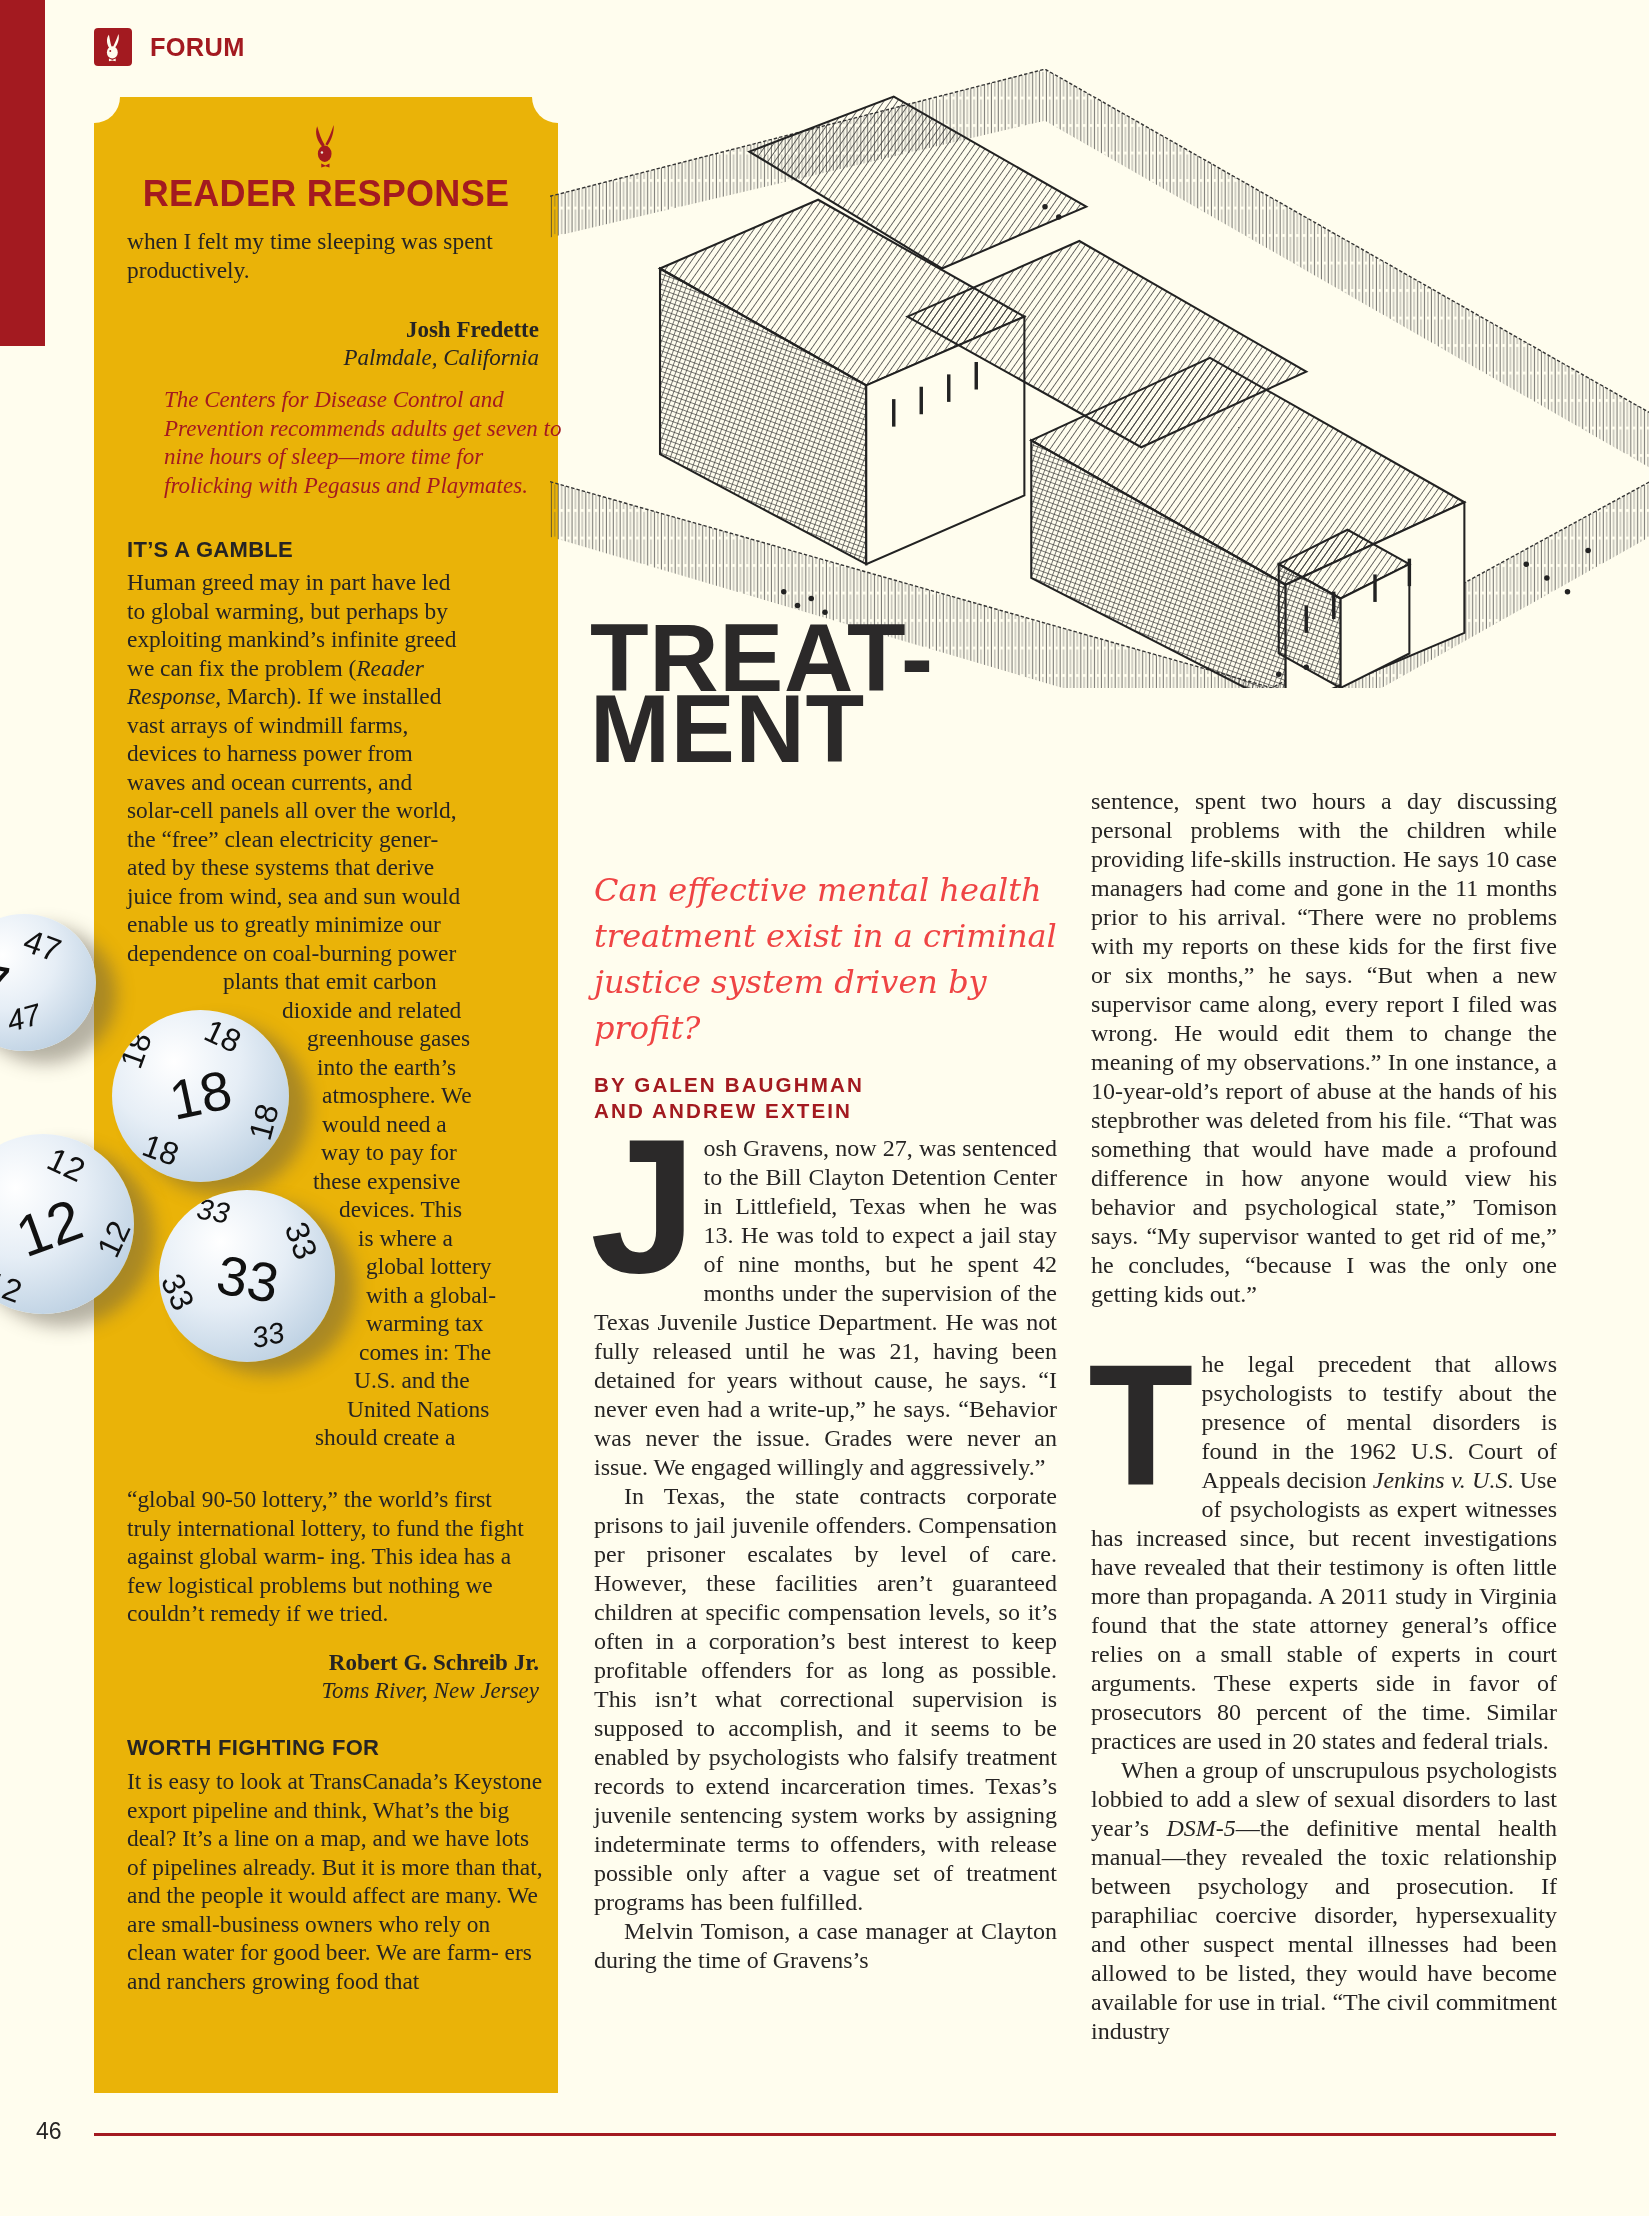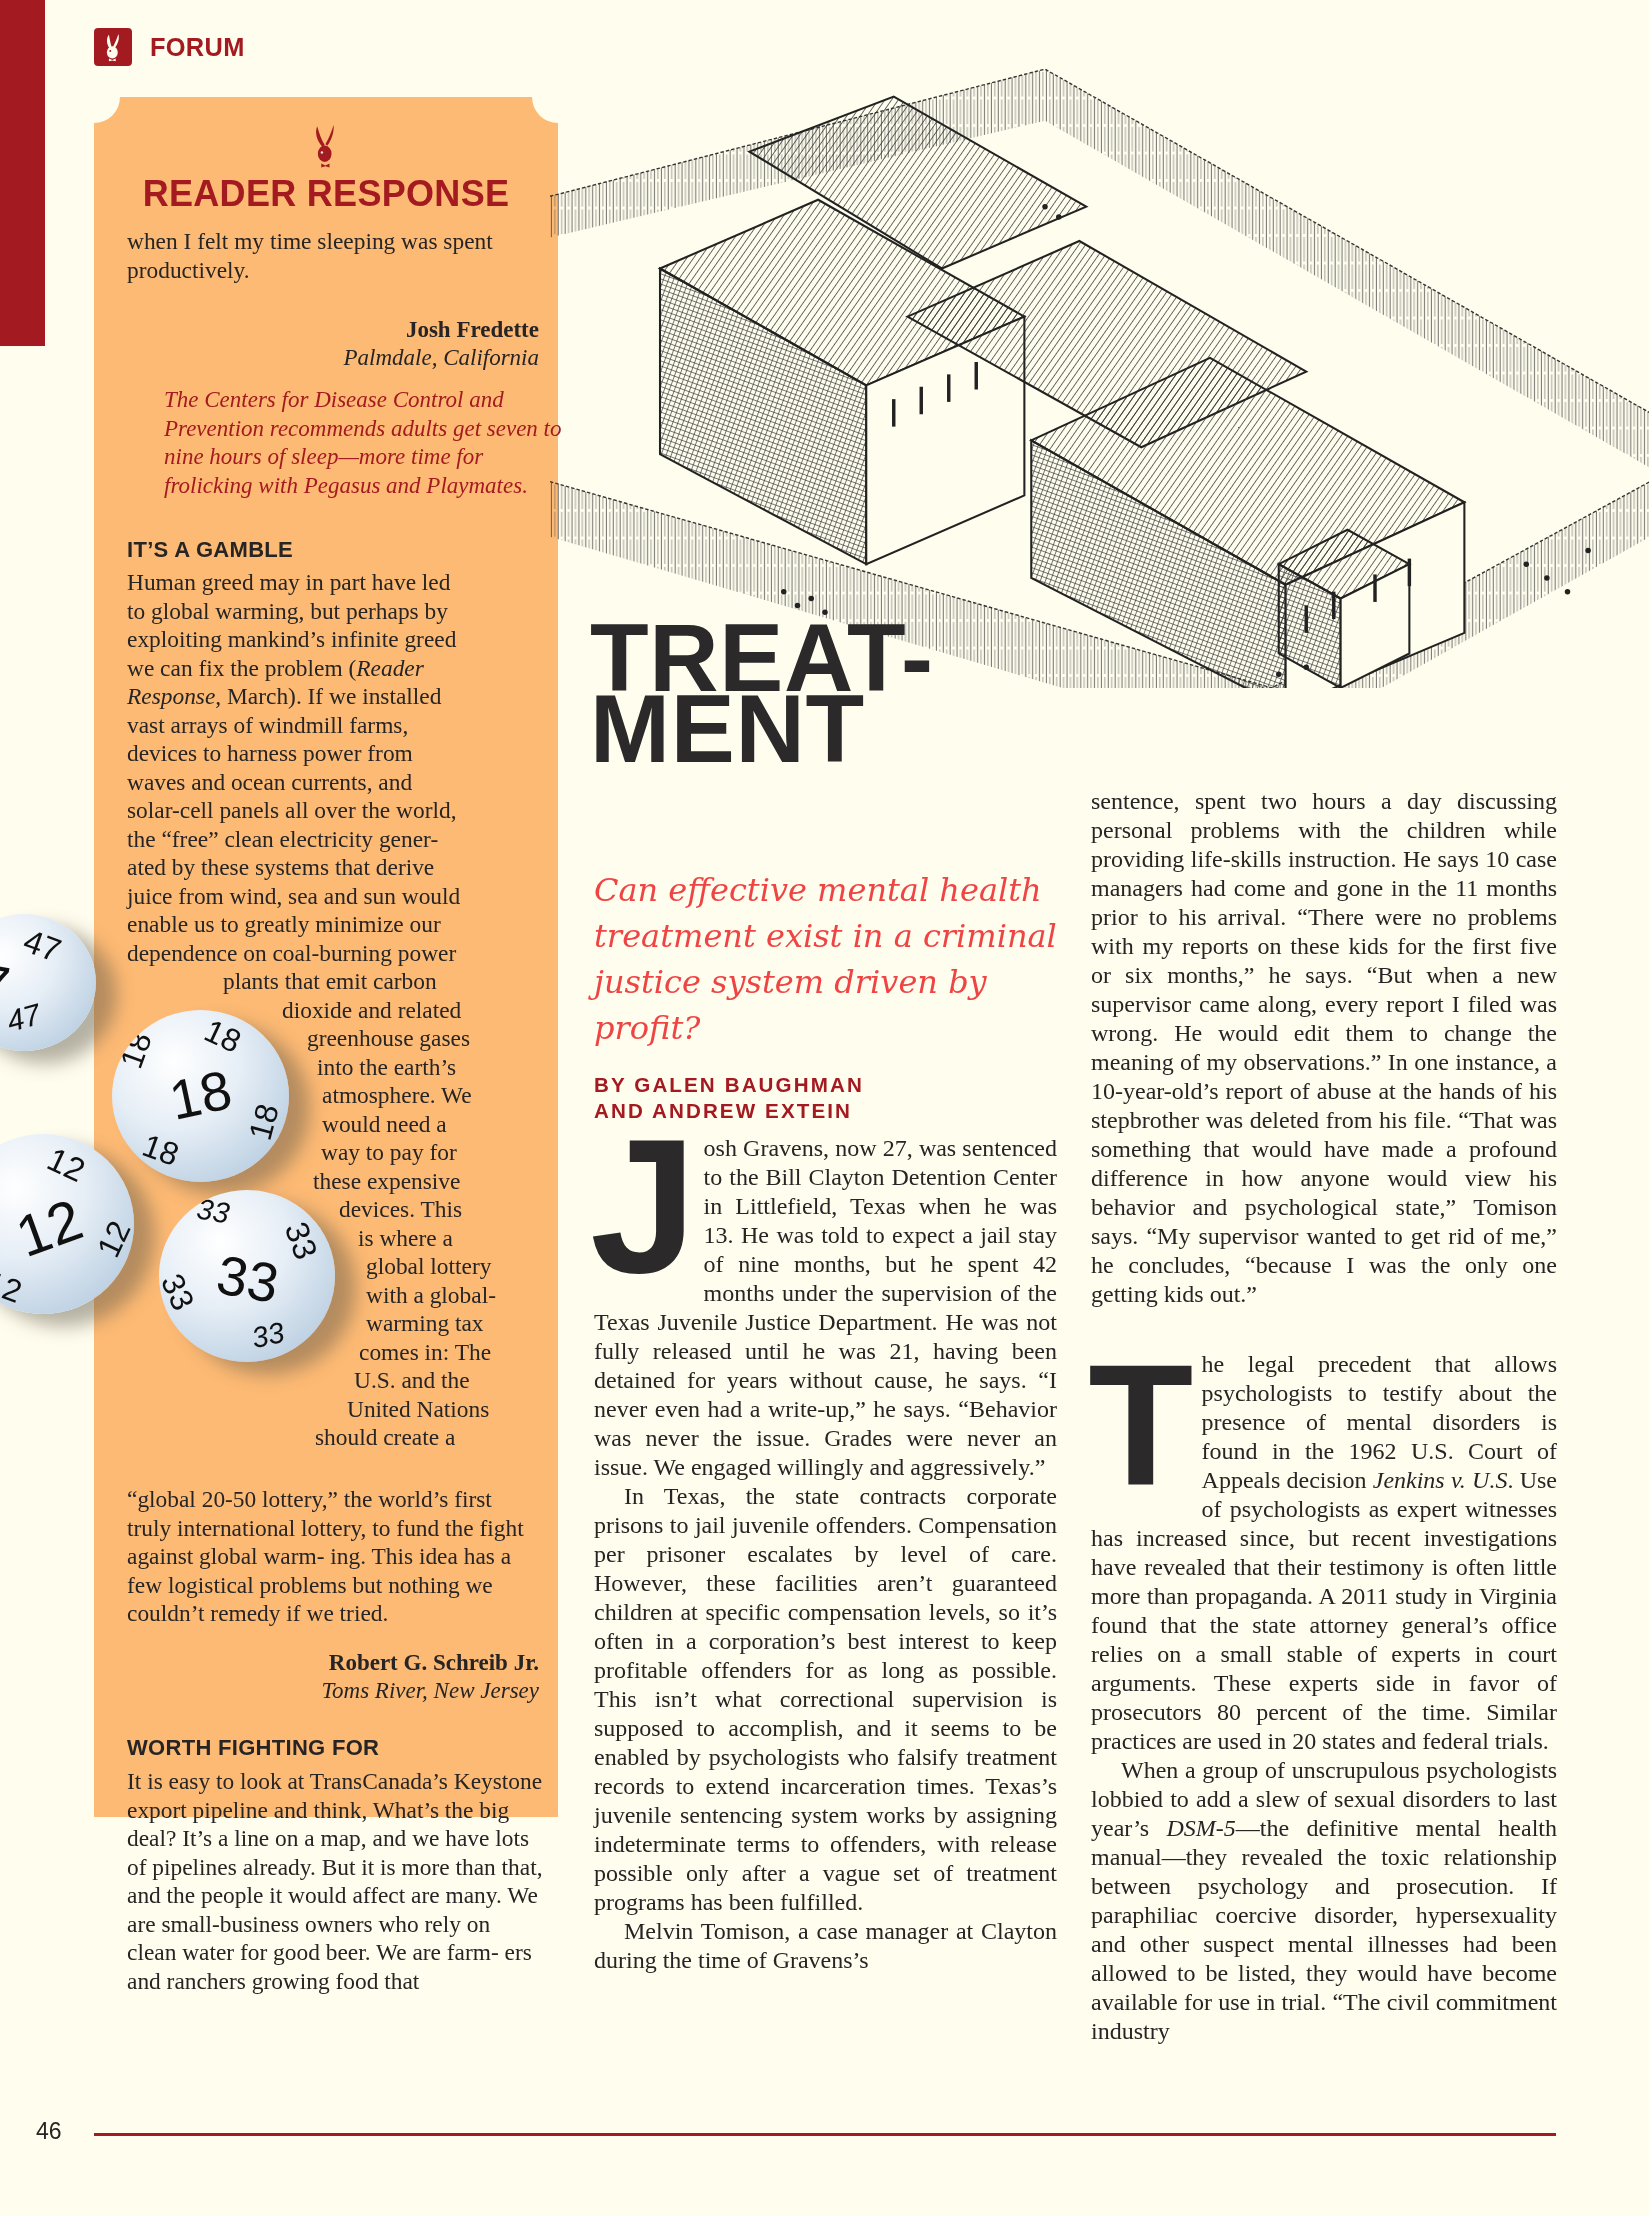--- a/index.html
+++ b/index.html
@@ -12,21 +12,21 @@
   .abs { position:absolute; }
   #red-bar { left:0; top:0; width:45px; height:346px; background:#a31a20; }
   #section-icon { left:94px; top:27.5px; width:38px; height:38px; background:#a31a20; border-radius:4.1px; }
   #section-icon svg { width:38px; height:38px; display:block; }
   #section-label {
     left:150px; top:32px; font-family:"Liberation Sans", sans-serif; font-weight:bold;
     font-size:25.4px; color:#a31a20; letter-spacing:0.3px; line-height:30px;
   }
 
   
-  #sidebar { left:94px; top:97px; width:464px; height:1720px; background:#fdba74; }
+  #sidebar { left:94px; top:97px; width:464px; height:1996px; background:#eab308; }
   .notch { position:absolute; width:52px; height:52px; border-radius:50%; background:#fffdee; top:-26px; }
   .notch.left { left:-26px; }
   .notch.right { right:-26px; }
   #sidebar-logo { position:absolute; left:219px; top:27.5px; width:27.5px; height:48px; }
   #sidebar-title {
     position:absolute; left:0; width:464px; top:76px; text-align:center;
     font-family:"Liberation Sans", sans-serif; font-weight:bold; font-size:36px; color:#a31a20;
     letter-spacing:0.3px; line-height:41px;
   }
   .sb-text { position:absolute; left:33px; width:412px; font-size:23.4px; line-height:28.5px; color:#262424; }
@@ -153,21 +153,21 @@
     <span class="indent-line" style="padding-left:212px;">devices. This</span>
     <span class="indent-line" style="padding-left:231px;">is where a</span>
     <span class="indent-line" style="padding-left:239px;">global lottery</span>
     <span class="indent-line" style="padding-left:239px;">with a global-</span>
     <span class="indent-line" style="padding-left:239px;">warming tax</span>
     <span class="indent-line" style="padding-left:232px;">comes in: The</span>
     <span class="indent-line" style="padding-left:227px;">U.S. and the</span>
     <span class="indent-line" style="padding-left:220px;">United Nations</span>
     <span class="indent-line" style="padding-left:188px;">should create a</span>
   </div>
-  <div class="sb-text" style="top:1388px; width:409px;">“global 20-50 lottery,” the world’s first truly international lottery, to fund the fight against global warm- ing. This idea has a few logistical problems but nothing we couldn’t remedy if we tried.</div>
+  <div class="sb-text" style="top:1388px; width:409px;">“global 90-50 lottery,” the world’s first truly international lottery, to fund the fight against global warm- ing. This idea has a few logistical problems but nothing we couldn’t remedy if we tried.</div>
   <div class="sb-sig" style="top:1552px;">
     <div class="name">Robert G. Schreib Jr.</div>
     <div class="loc">Toms River, New Jersey</div>
   </div>
 
   <div class="sb-head" style="top:1638px;">WORTH FIGHTING FOR</div>
   <div class="sb-text" style="top:1670px; width:416px;">It is easy to look at TransCanada’s Keystone export pipeline and think, What’s the big deal? It’s a line on a map, and we have lots of pipelines already. But it is more than that, and the people it would affect are many. We are small-business owners who rely on clean water for good beer. We are farm- ers and ranchers growing food that</div>
 </div>
 
 <div class="ball" style="left:-48px; top:914px; width:144px; height:137px;">

